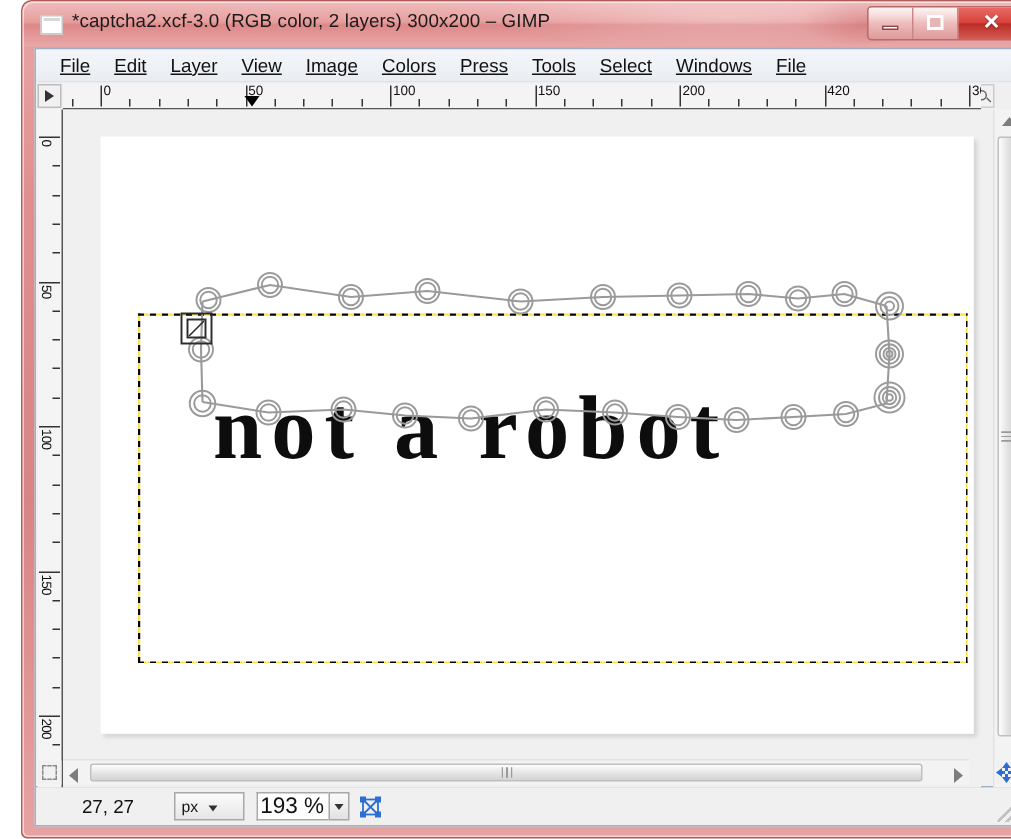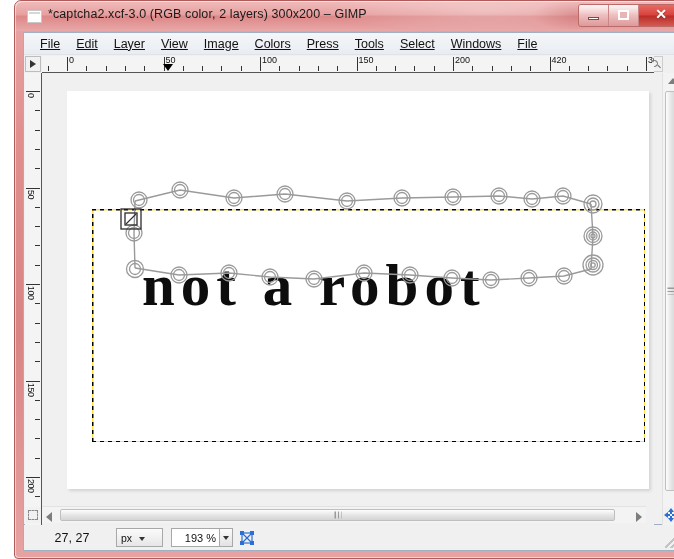--- a/index.html
+++ b/index.html
@@ -471,21 +471,21 @@
     height: 19px;
     margin-left: 8px;
     background: #ffffff;
     border: 1px solid #a8a8a8;
     border-right: none;
     box-sizing: border-box;
     display: flex;
     align-items: center;
     justify-content: flex-end;
     padding-right: 3px;
-    font-size: 11px;
+    font-size: 15px;
     color: #111;
     cursor: text;
   }
   .zoom-caret-btn {
     width: 14px;
     height: 19px;
     background: linear-gradient(to bottom, #fbfbfb, #e2e2e2);
     border: 1px solid #a8a8a8;
     box-sizing: border-box;
     position: relative;

